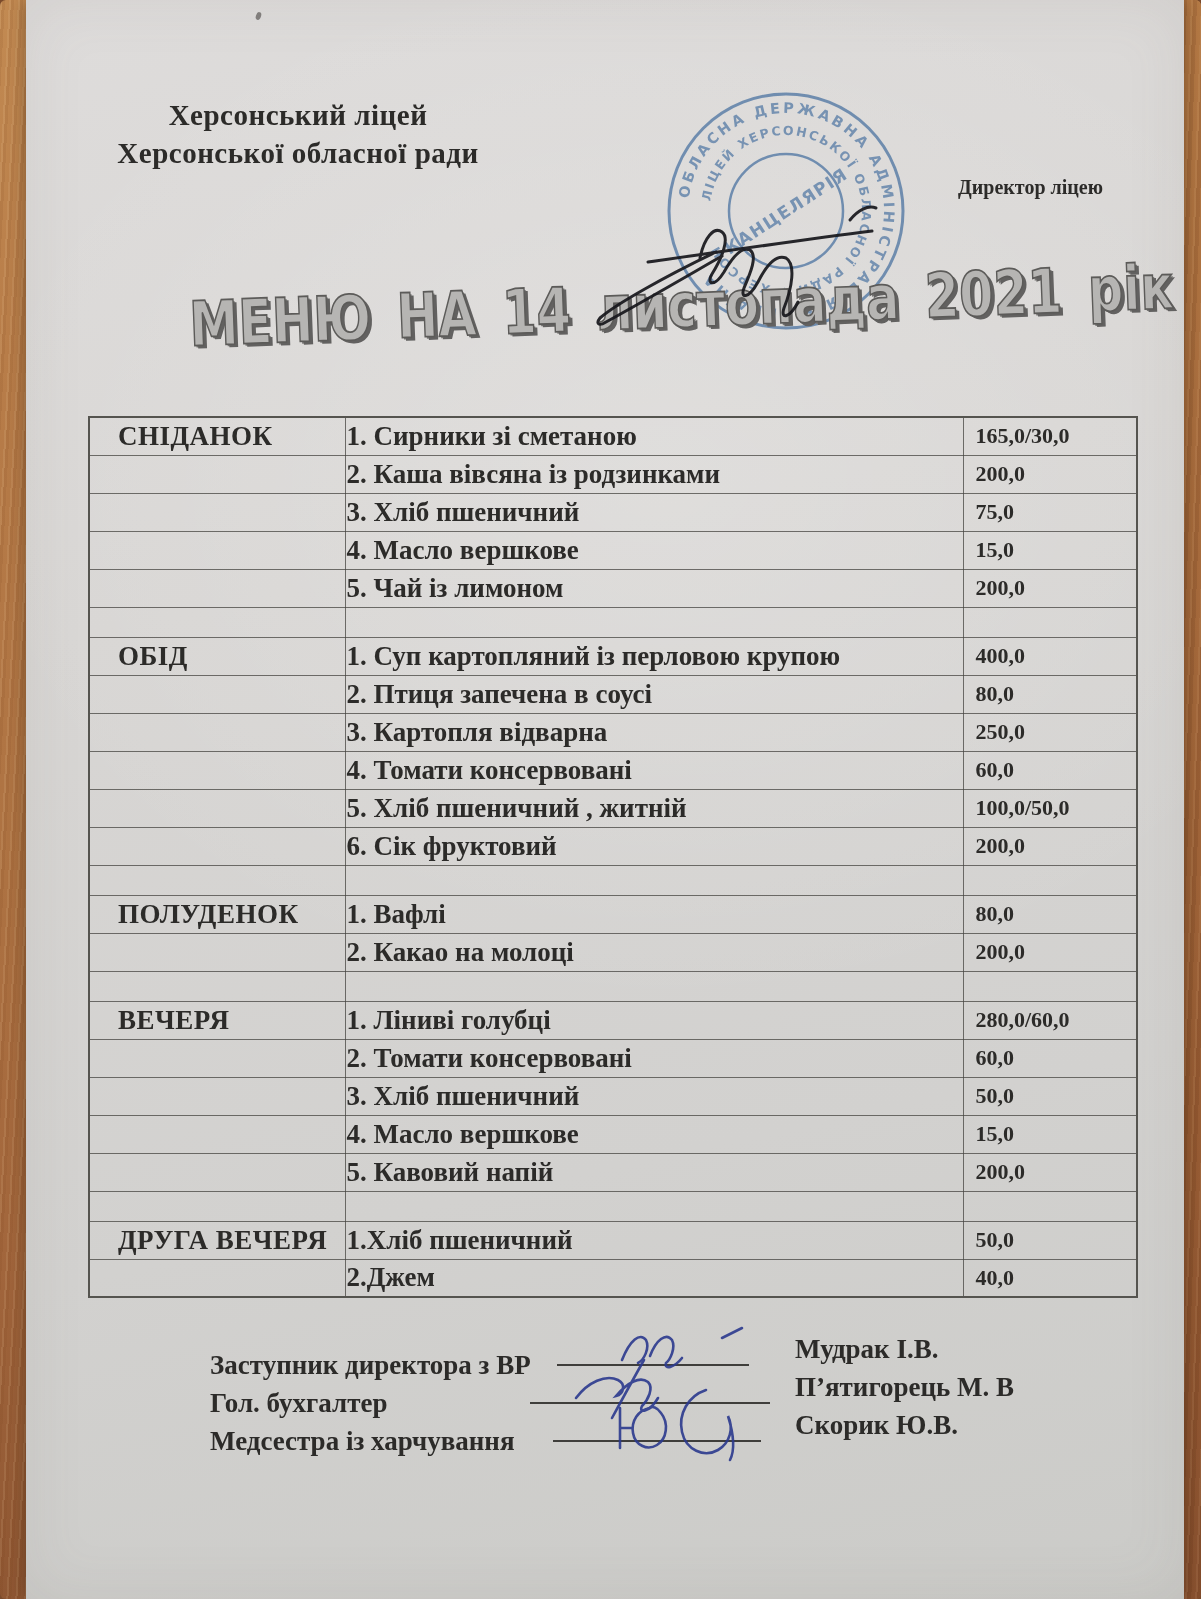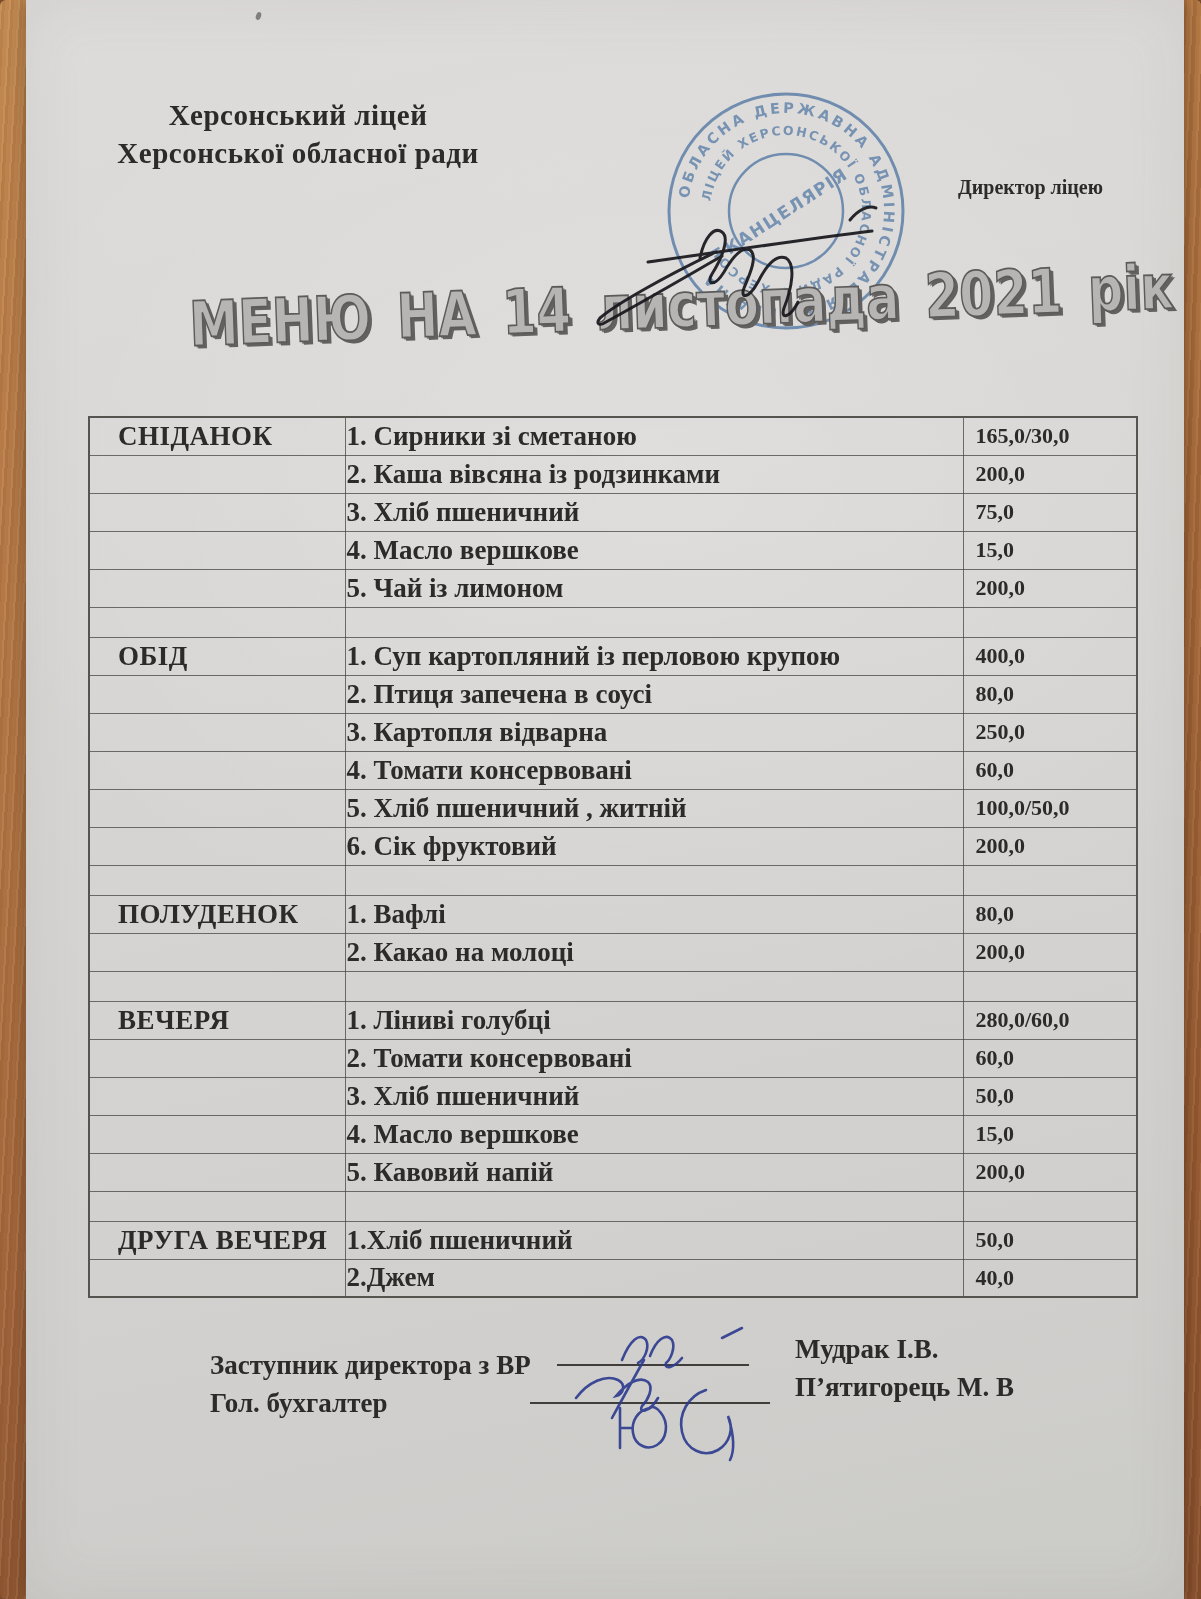--- a/index.html
+++ b/index.html
@@ -238,20 +238,25 @@
   <div class="sig-row" id="sig1">
     <span class="role">Заступник директора з ВР</span>
     <span class="line"></span>
     <span class="name">Мудрак І.В.</span>
   </div>
   <div class="sig-row" id="sig2">
     <span class="role">Гол. бухгалтер</span>
     <span class="line"></span>
     <span class="name">П’ятигорець М. В</span>
   </div>
+  <div class="sig-row" id="sig3">
+    <span class="role">Медсестра із харчування</span>
+    <span class="line"></span>
+    <span class="name">Скорик Ю.В.</span>
+  </div>
 
   <svg class="ink" viewBox="0 0 1201 1599">
 
     <g fill="none" stroke="#17171c" stroke-width="3" stroke-linecap="round" opacity="0.92">
       <path d="M 716 252 C 666 276 616 304 600 318 C 596 323 598 327 606 322 C 646 300 694 272 722 256"></path>
       <path d="M 700 258 C 704 238 714 226 722 232 C 730 238 722 258 712 274 C 706 284 714 288 724 272 C 732 258 742 246 750 250 C 758 256 750 274 744 288 C 740 298 748 300 758 282 C 766 266 776 254 786 258 C 796 264 792 288 784 308 C 780 320 790 318 798 302"></path>
       <path d="M 648 262 C 720 252 800 240 872 231"></path>
       <path d="M 850 220 C 858 210 868 205 876 208"></path>
     </g>
 

